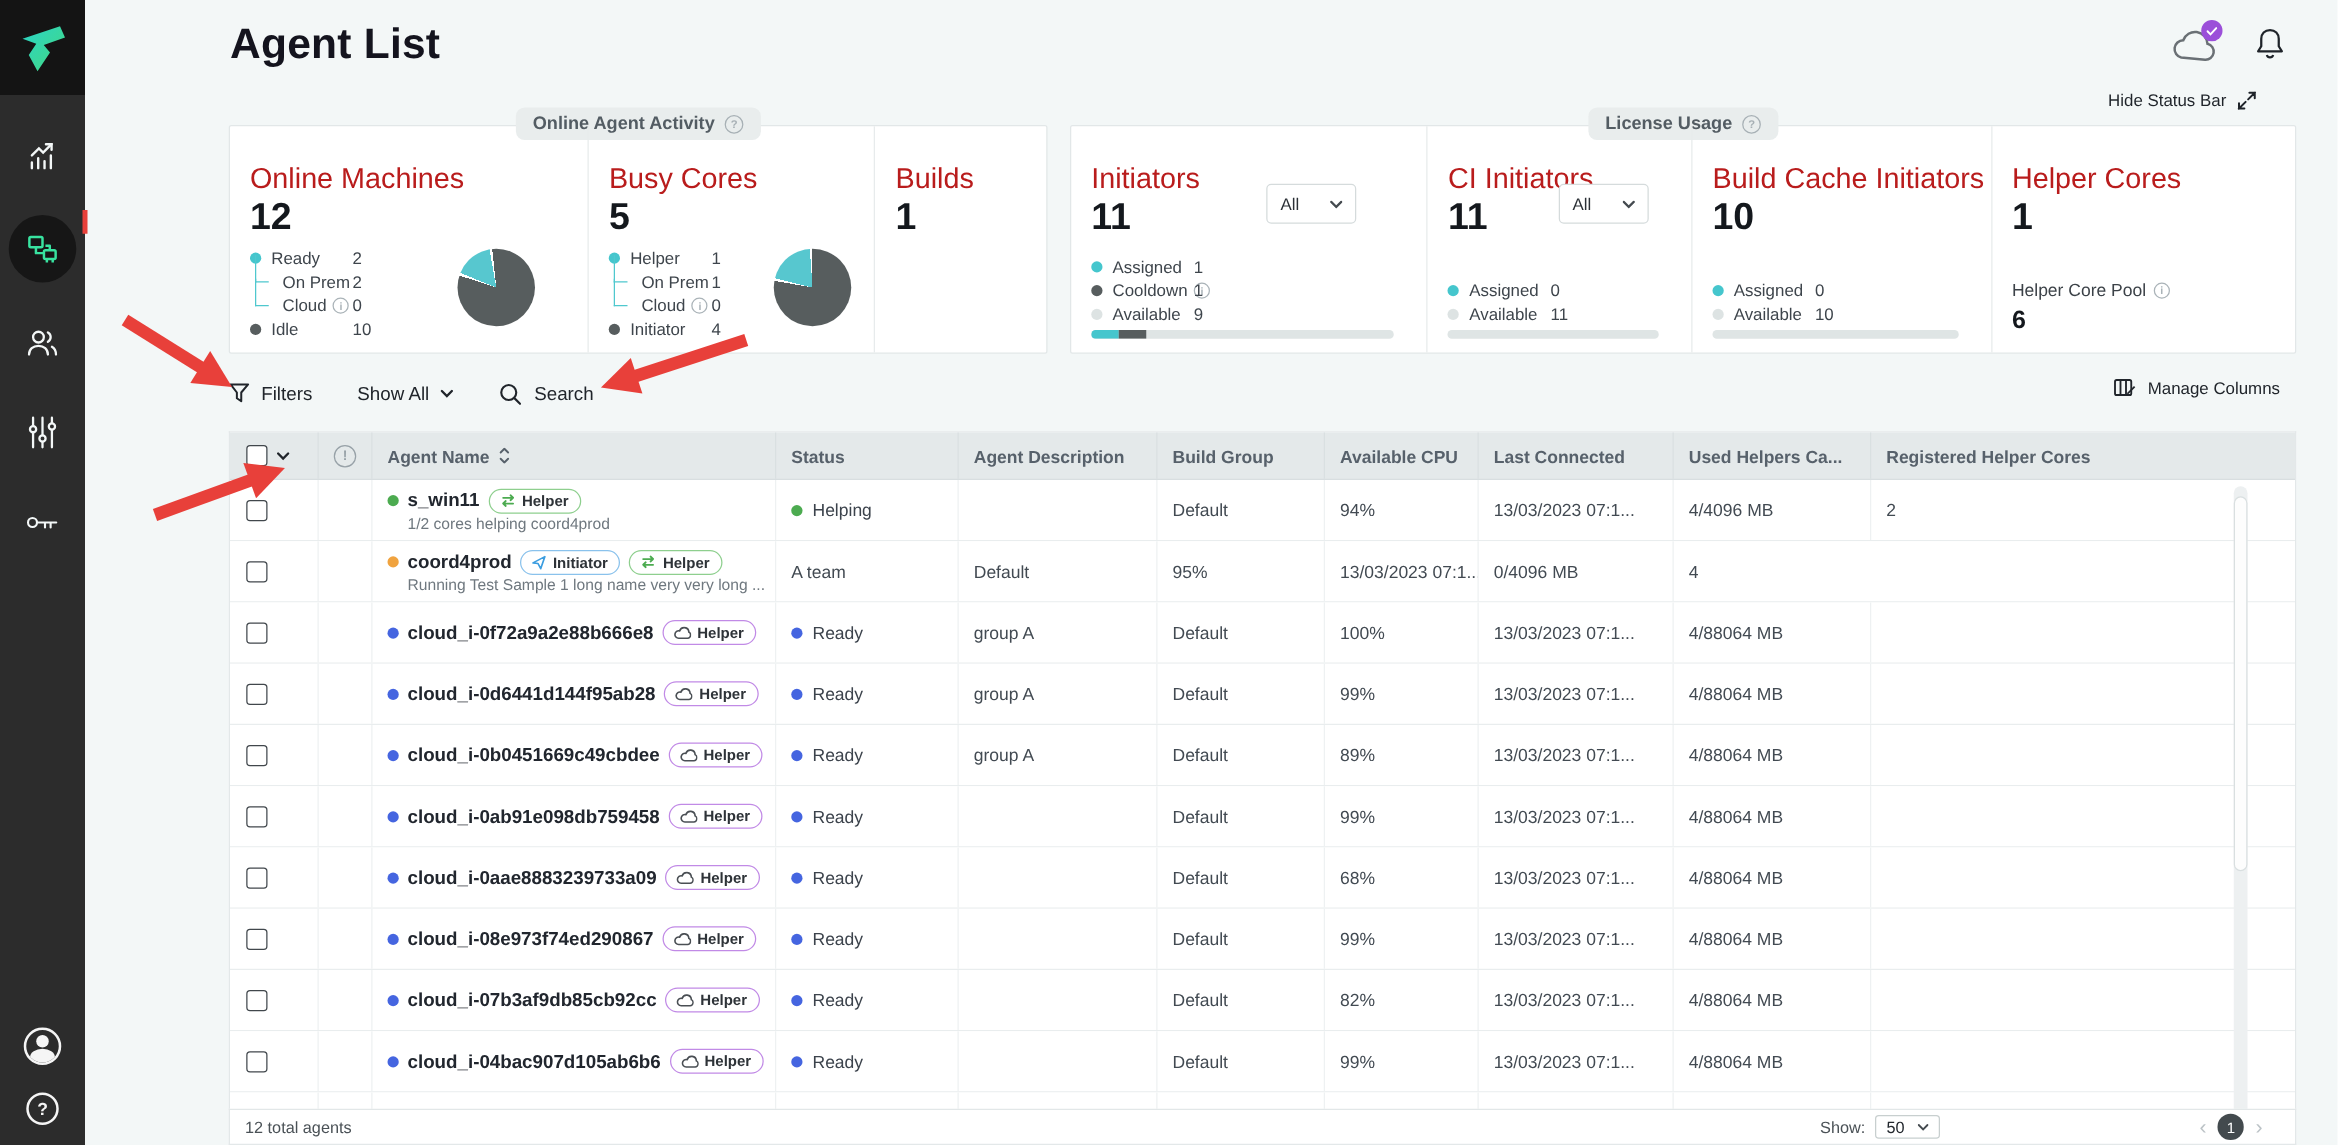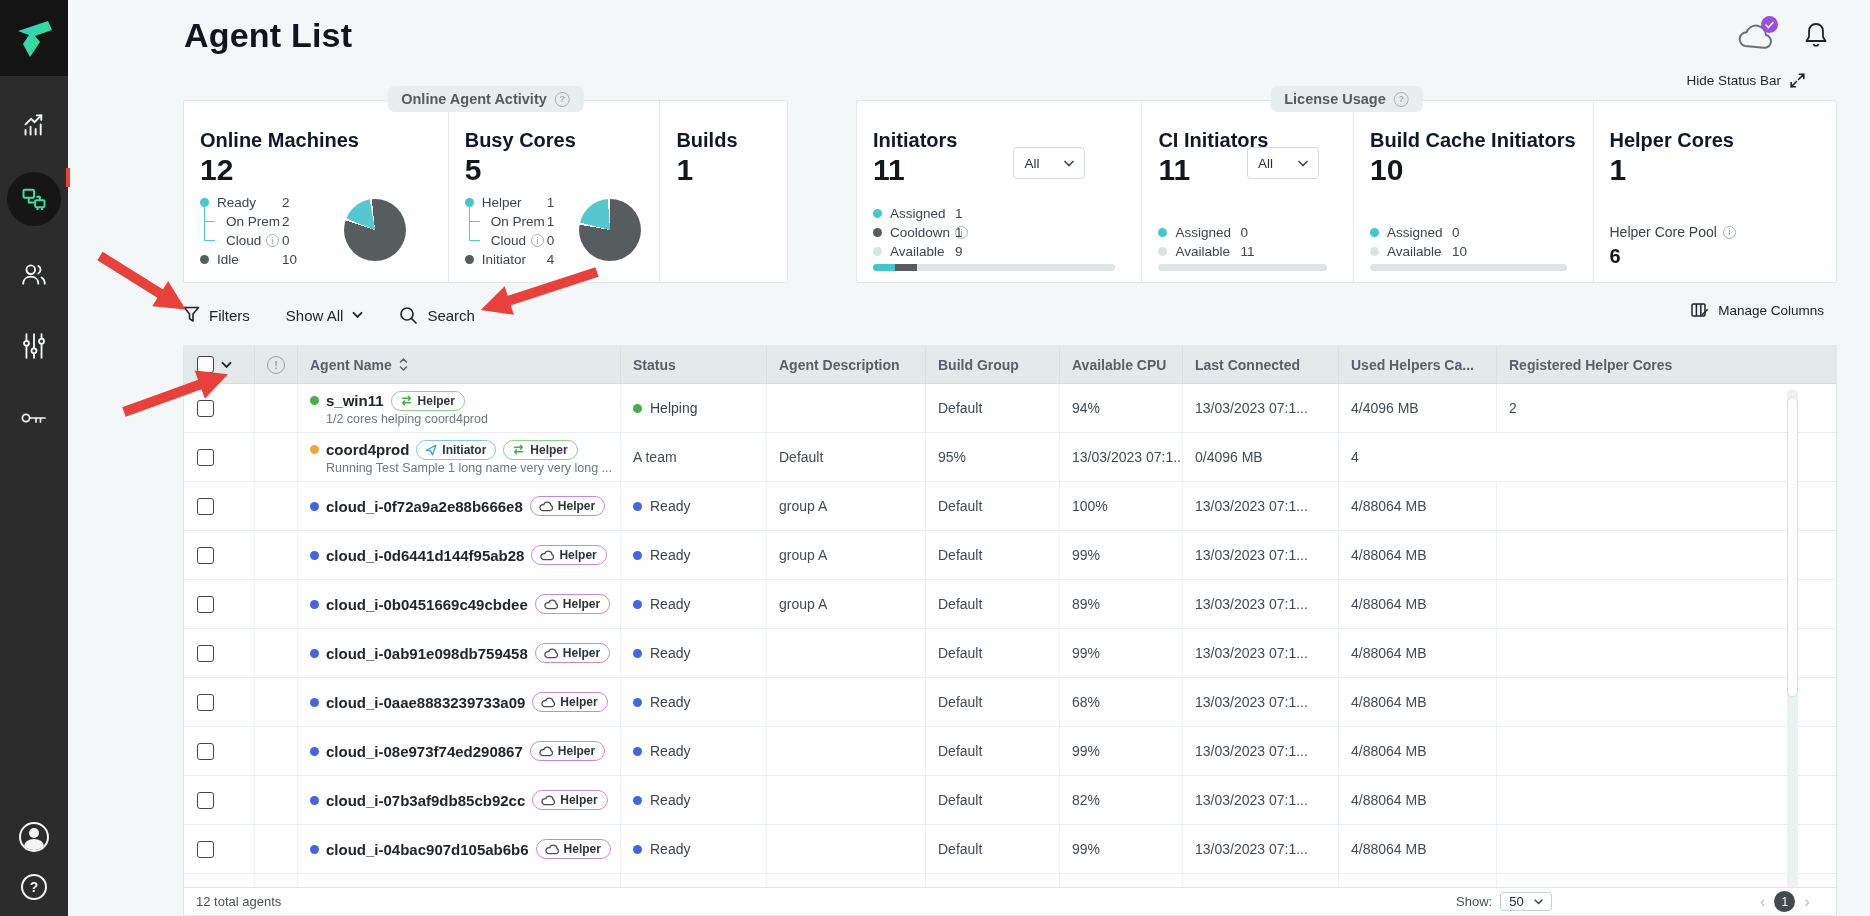--- a/index.html
+++ b/index.html
@@ -22,31 +22,31 @@
 
   
   .page-title{position:absolute;left:184px;top:16px;font-size:34px;font-weight:800;color:#14141e;letter-spacing:.2px}
   .top-icons{position:absolute;top:20px;right:42px;display:flex;gap:28px;align-items:center}
   .cloud-wrap{position:relative;width:42px;height:34px;cursor:pointer}
   .badge-dot{position:absolute;right:-2px;top:-4px;width:17px;height:17px;border-radius:50%;background:#9b4fd9;display:flex;align-items:center;justify-content:center}
   .hide-status{position:absolute;top:72px;right:64px;display:flex;align-items:center;gap:8px;font-size:13.5px;color:#1f242a;cursor:pointer}
 
   
   .card{position:absolute;top:100px;height:183px;background:#fff;border:1px solid #e2e7e8;border-radius:2px}
-  .card-activity{left:183px;width:605px}
+  .card-activity{left:183px;width:655px}
   .card-license{left:856px;width:981px}
   .pill{position:absolute;top:-15px;left:50%;transform:translateX(-50%);background:#e9eded;border-radius:7px;padding:5px 14px;font-size:14.5px;font-weight:600;color:#535c63;display:flex;gap:8px;align-items:center;white-space:nowrap}
   .qicon{width:15px;height:15px;border:1px solid #a7b0b5;border-radius:50%;color:#a7b0b5;font-size:9px;font-weight:700;display:inline-flex;align-items:center;justify-content:center}
   .qicon::before{content:"?"}
   .iicon{width:13px;height:13px;border:1px solid #aab3b8;border-radius:50%;color:#aab3b8;font-size:8.5px;font-weight:700;display:inline-flex;align-items:center;justify-content:center;flex:0 0 auto}
   .iicon::before{content:"i"}
   .card-cols{display:flex;height:100%}
   .sec{position:relative;height:100%;padding:28px 0 0 16px}
   .sec + .sec{border-left:1px solid #e7ebec}
-  .sec-title{font-size:20px;font-weight:700;color:#0f172a}
+  .sec-title{font-size:23px;font-weight:400;color:#b91c1c}
   .sec-value{font-size:30px;font-weight:700;color:#14181d;margin-top:3px;line-height:1}
   .sec-oa-1{width:287px}.sec-oa-2{width:230px}.sec-oa-3{width:138px}
   .sec-li-1{width:285px}.sec-li-2{width:212px}.sec-li-3{width:240px}.sec-li-4{width:244px}
 
   .legend{margin-top:8px;width:150px}
   .lrow{position:relative;height:19px;display:flex;align-items:center;font-size:13.5px;color:#3e454c;padding-left:17px;gap:5px}
   .lrow .dot{position:absolute;left:0;top:5px}
   .lval{position:absolute;left:82px}
   .lrow.child{padding-left:26px}
   .lrow.child::before{content:"";position:absolute;left:4px;top:-12px;bottom:9px;width:10px;border-left:1.5px solid #4fc8ce;border-bottom:1.5px solid #4fc8ce}

